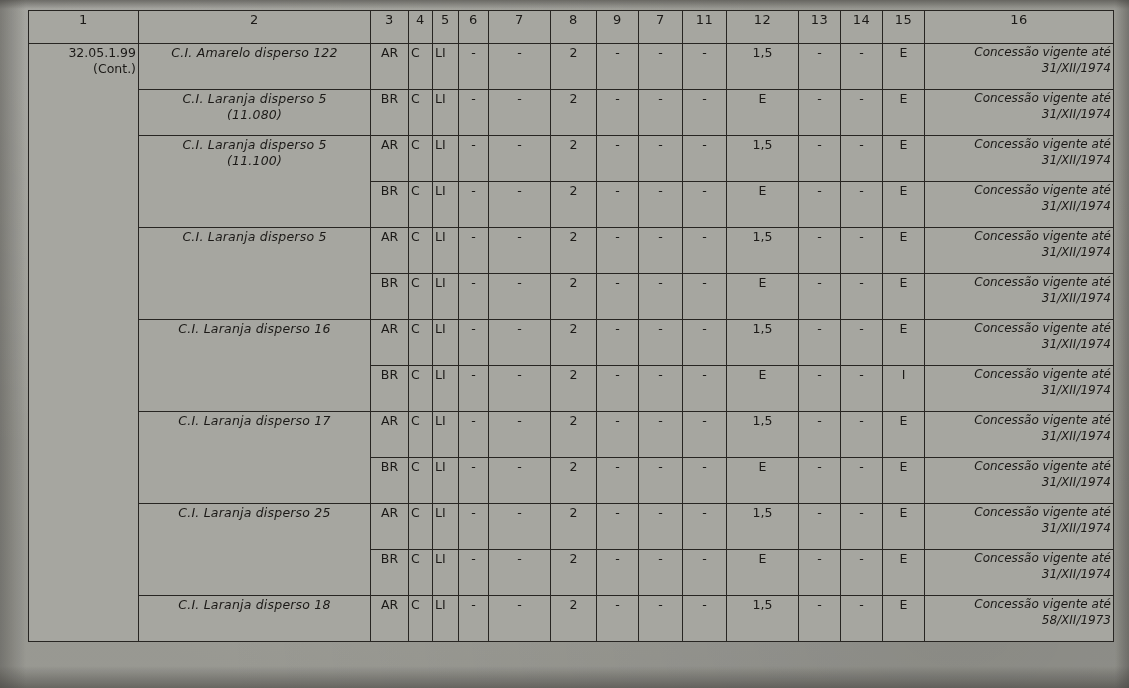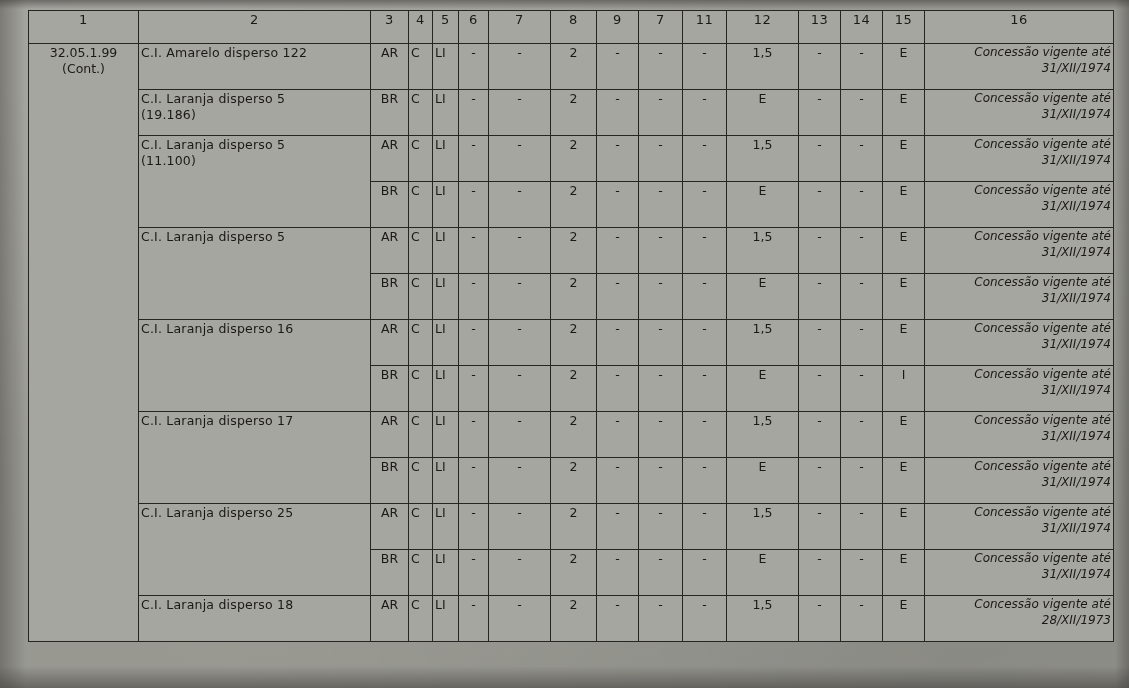--- a/index.html
+++ b/index.html
@@ -57,33 +57,34 @@
     vertical-align: middle;
     height: 30px;
     font-size: 13px;
     letter-spacing: 0.5px;
   }
   tbody td {
     font-size: 12px;
     height: 43px;
   }
   td.c-code {
-    text-align: center;
+    text-align: right;
     font-size: 12.5px;
     line-height: 1.25;
     vertical-align: top;
     padding-top: 5px;
   }
   td.c-desc {
-    text-align: left;
+    text-align: center;
     padding-left: 5px;
     padding-top: 5px;
     font-size: 12.5px;
     line-height: 1.3;
     letter-spacing: 0.2px;
+    font-style: italic;
   }
   td.c-mid {
     text-align: center;
     vertical-align: middle;
     font-size: 12.5px;
   }
   td.c-li {
     text-align: left;
     padding-left: 3px;
     vertical-align: middle;
@@ -197,21 +198,21 @@
           <td class="c-mid">E</td>
           <td class="c-obs">
             <span class="obs-l1">Concessão vigente até</span>
             <span class="obs-l2">31/XII/1974</span>
           </td>
         </tr>
 
         <tr>
           <td class="c-desc">
             <span class="obs-l1">C.I. Laranja disperso 5</span>
-            <span class="obs-l2">(19.186)</span>
+            <span class="obs-l2">(11.080)</span>
           </td>
           <td class="c-mid">BR</td>
           <td class="c-li">C</td>
           <td class="c-li">LI</td>
           <td class="c-mid">-</td>
           <td class="c-mid">-</td>
           <td class="c-mid">2</td>
           <td class="c-mid">-</td>
           <td class="c-mid">-</td>
           <td class="c-mid">-</td>
@@ -453,21 +454,21 @@
           <td class="c-mid">2</td>
           <td class="c-mid">-</td>
           <td class="c-mid">-</td>
           <td class="c-mid">-</td>
           <td class="c-mid">1,5</td>
           <td class="c-mid">-</td>
           <td class="c-mid">-</td>
           <td class="c-mid">E</td>
           <td class="c-obs">
             <span class="obs-l1">Concessão vigente até</span>
-            <span class="obs-l2">28/XII/1973</span>
+            <span class="obs-l2">58/XII/1973</span>
           </td>
         </tr>
 
       </tbody>
     </table>
   </div>
 
   <div id="edge-top"></div>
   <div id="edge-bottom"></div>
   <div id="edge-left"></div>

